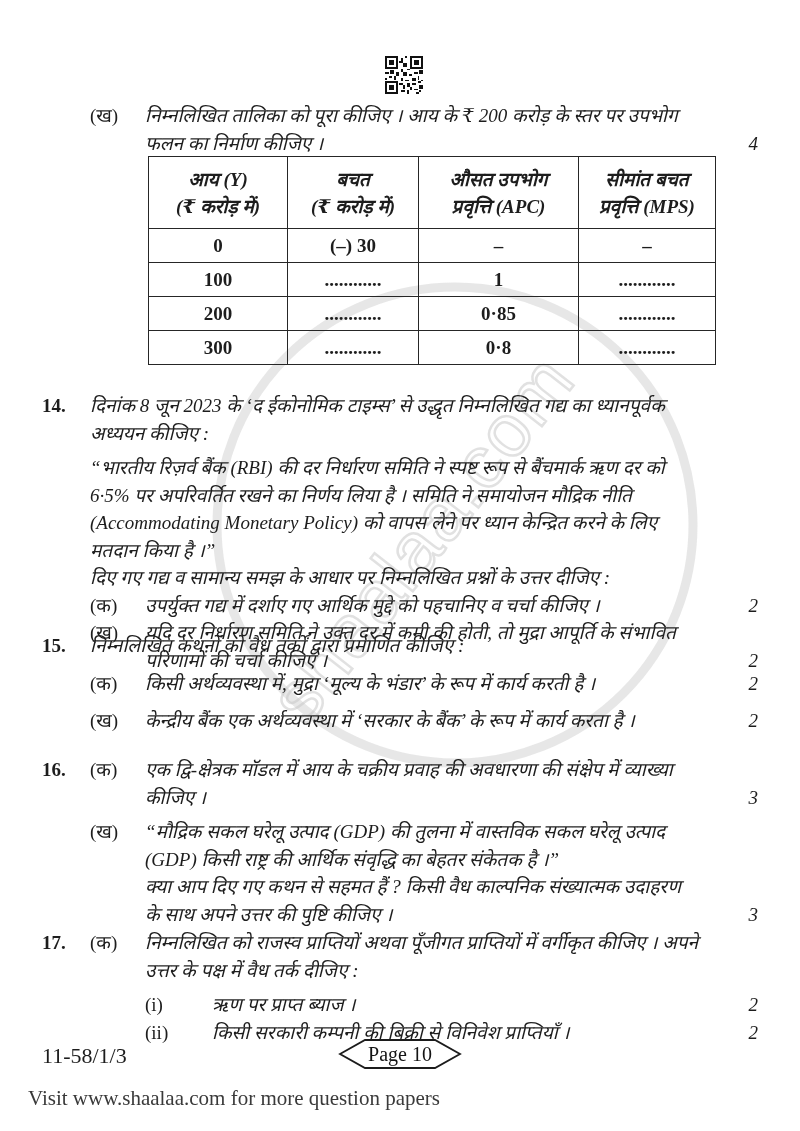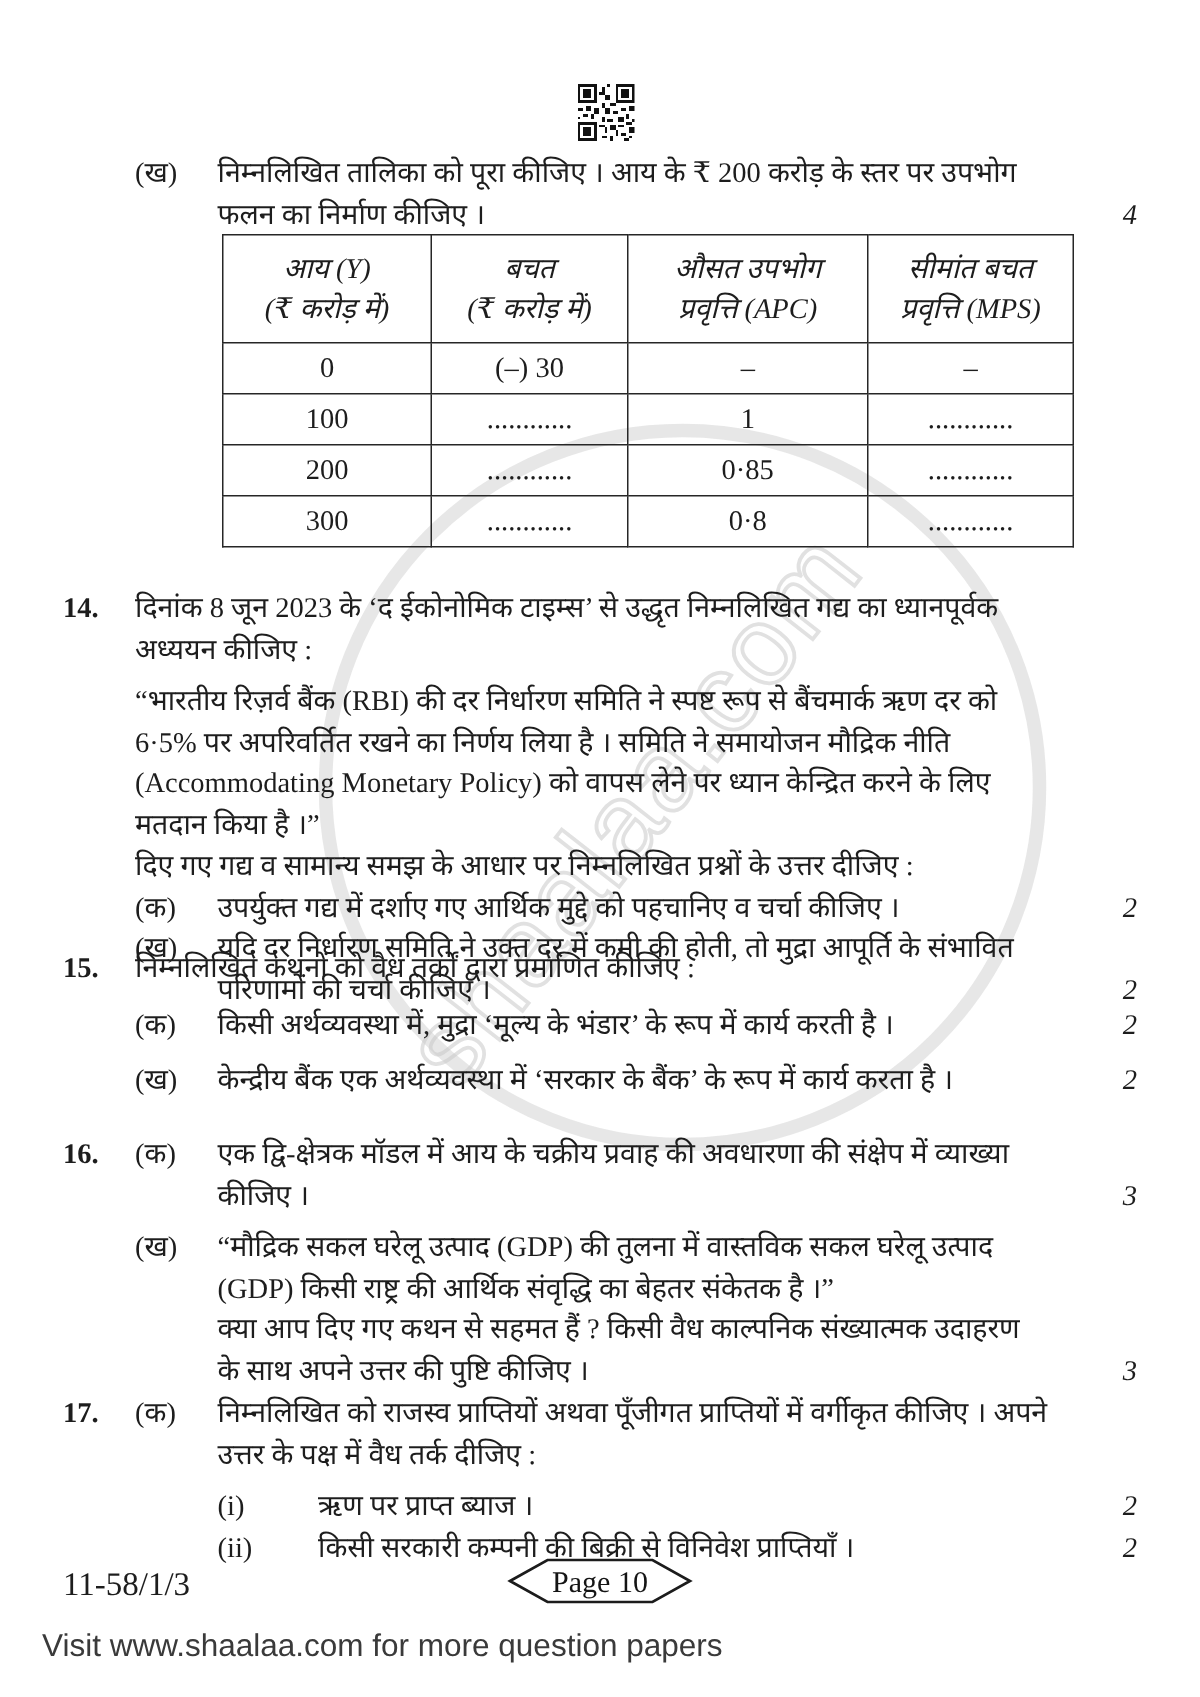--- a/index.html
+++ b/index.html
@@ -5,40 +5,40 @@
   html,body{margin:0;padding:0;background:#ffffff;}
   #page{
     position:relative;width:800px;height:1131px;background:#ffffff;overflow:hidden;
     font-family:"Liberation Serif","DejaVu Serif",serif;color:#1d1d1d;
   }
   .block{position:absolute;left:42px;right:42px;}
   .qrow{display:flex;align-items:baseline;line-height:27.5px;font-size:19px;white-space:nowrap;}
   .c-num{flex:0 0 48px;font-weight:bold;}
   .c-sub{flex:0 0 55px;}
   .c-roman{flex:0 0 67px;}
-  .c-text{flex:1 1 auto;overflow:visible;}
+  .c-text{flex:1 1 auto;overflow:visible;font-style:italic;}
   .c-marks{flex:0 0 26px;text-align:right;font-style:italic;}
   .ind-1{margin-left:48px;}
   .ind-2{margin-left:103px;justify-content:center;}
   .gap-s{height:7px;}
   .gap-m{height:10px;}
   
   #watermark{position:absolute;top:0;left:0;z-index:0;pointer-events:none;}
   .content{position:relative;z-index:1;}
   
-  #cons-table{border-collapse:collapse;table-layout:fixed;margin-left:106px;background:transparent;}
+  #cons-table{border-collapse:collapse;table-layout:fixed;margin-left:106px;background:transparent;font-weight:bold;}
   #cons-table td{border:1.5px solid #262626;text-align:center;font-size:19px;padding:0 4px;}
   #cons-table tr.hdr td{font-style:italic;height:71px;line-height:27px;}
   #cons-table tr.datarow td{height:33px;}
   
   #footer-code{position:absolute;left:42px;top:1043px;font-size:22px;}
   #page-badge{position:absolute;left:338px;top:1037px;}
   #site-banner{
     position:absolute;left:28px;top:1086px;font-size:21px;color:#3a3a3a;
-    font-family:Liberation Sans, sans-serif;
+    font-family:Liberation Serif, serif;
   }
   #qr{position:absolute;left:385px;top:56px;}
 </style>
 </head>
 <body>
 
 <div id="page">
 
   <svg id="watermark" width="800" height="1131" viewBox="0 0 800 1131">
     <circle cx="455" cy="525" r="238" fill="none" stroke="#d4d4d4" stroke-width="9" opacity="0.55"></circle>

